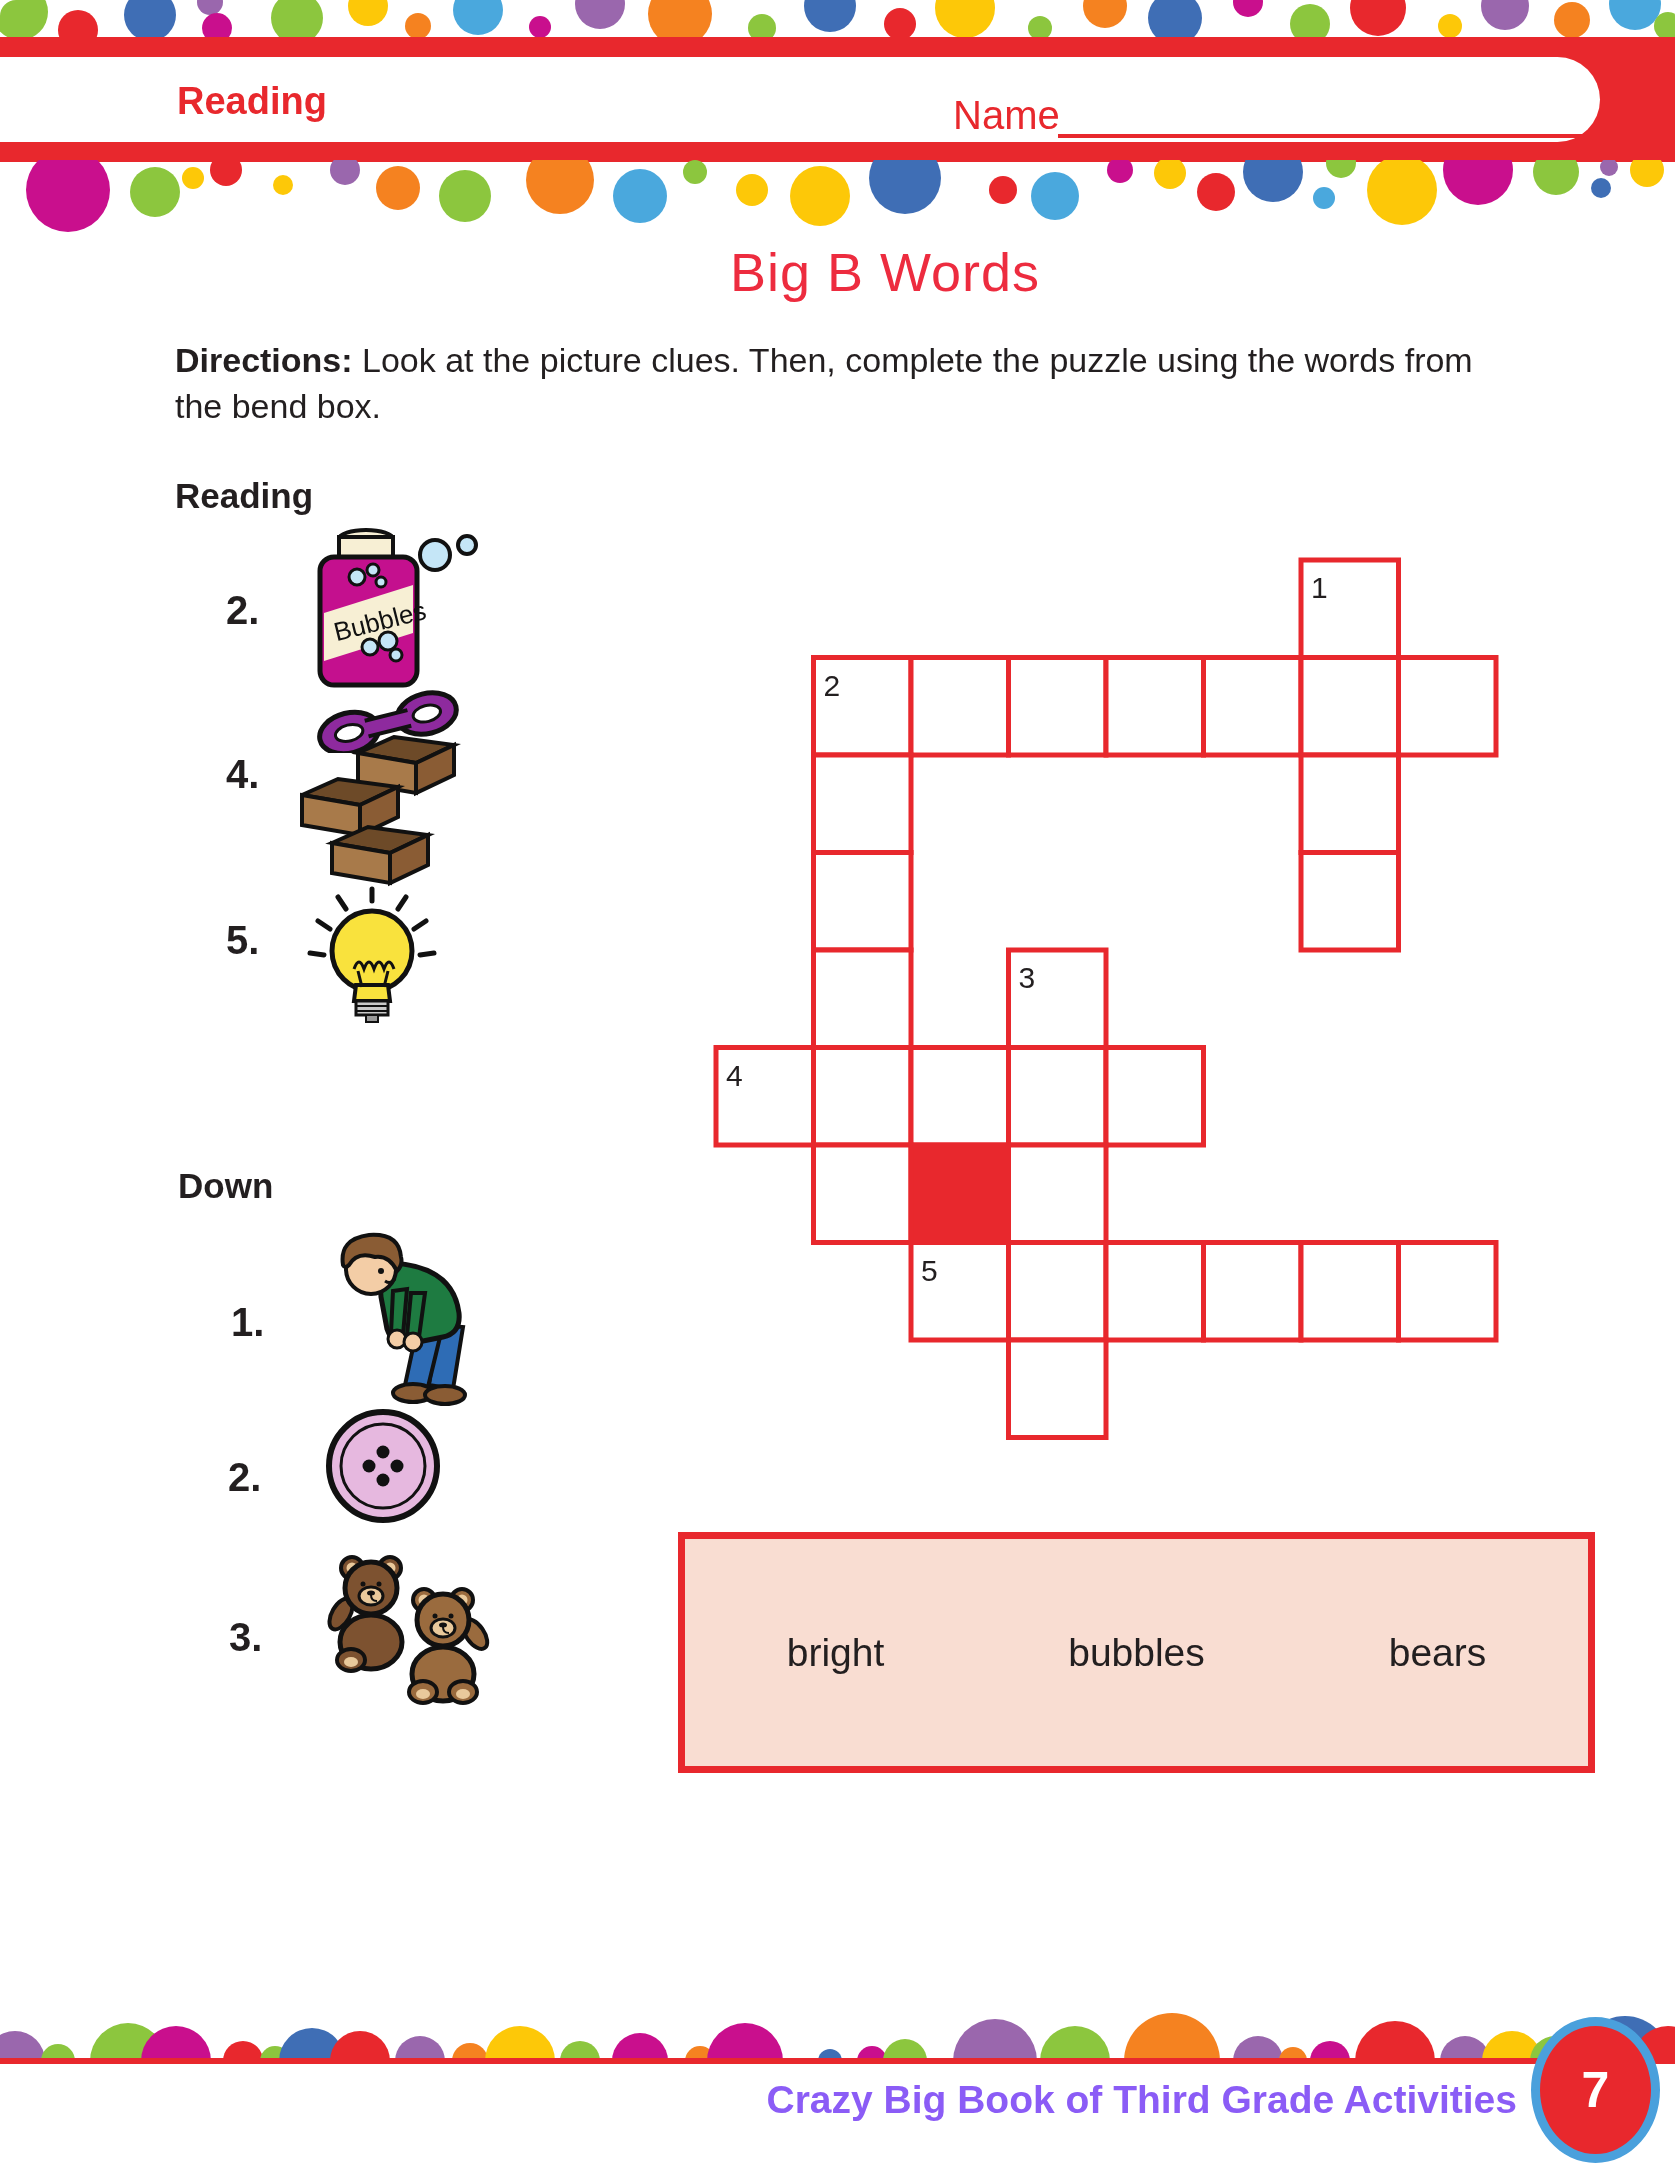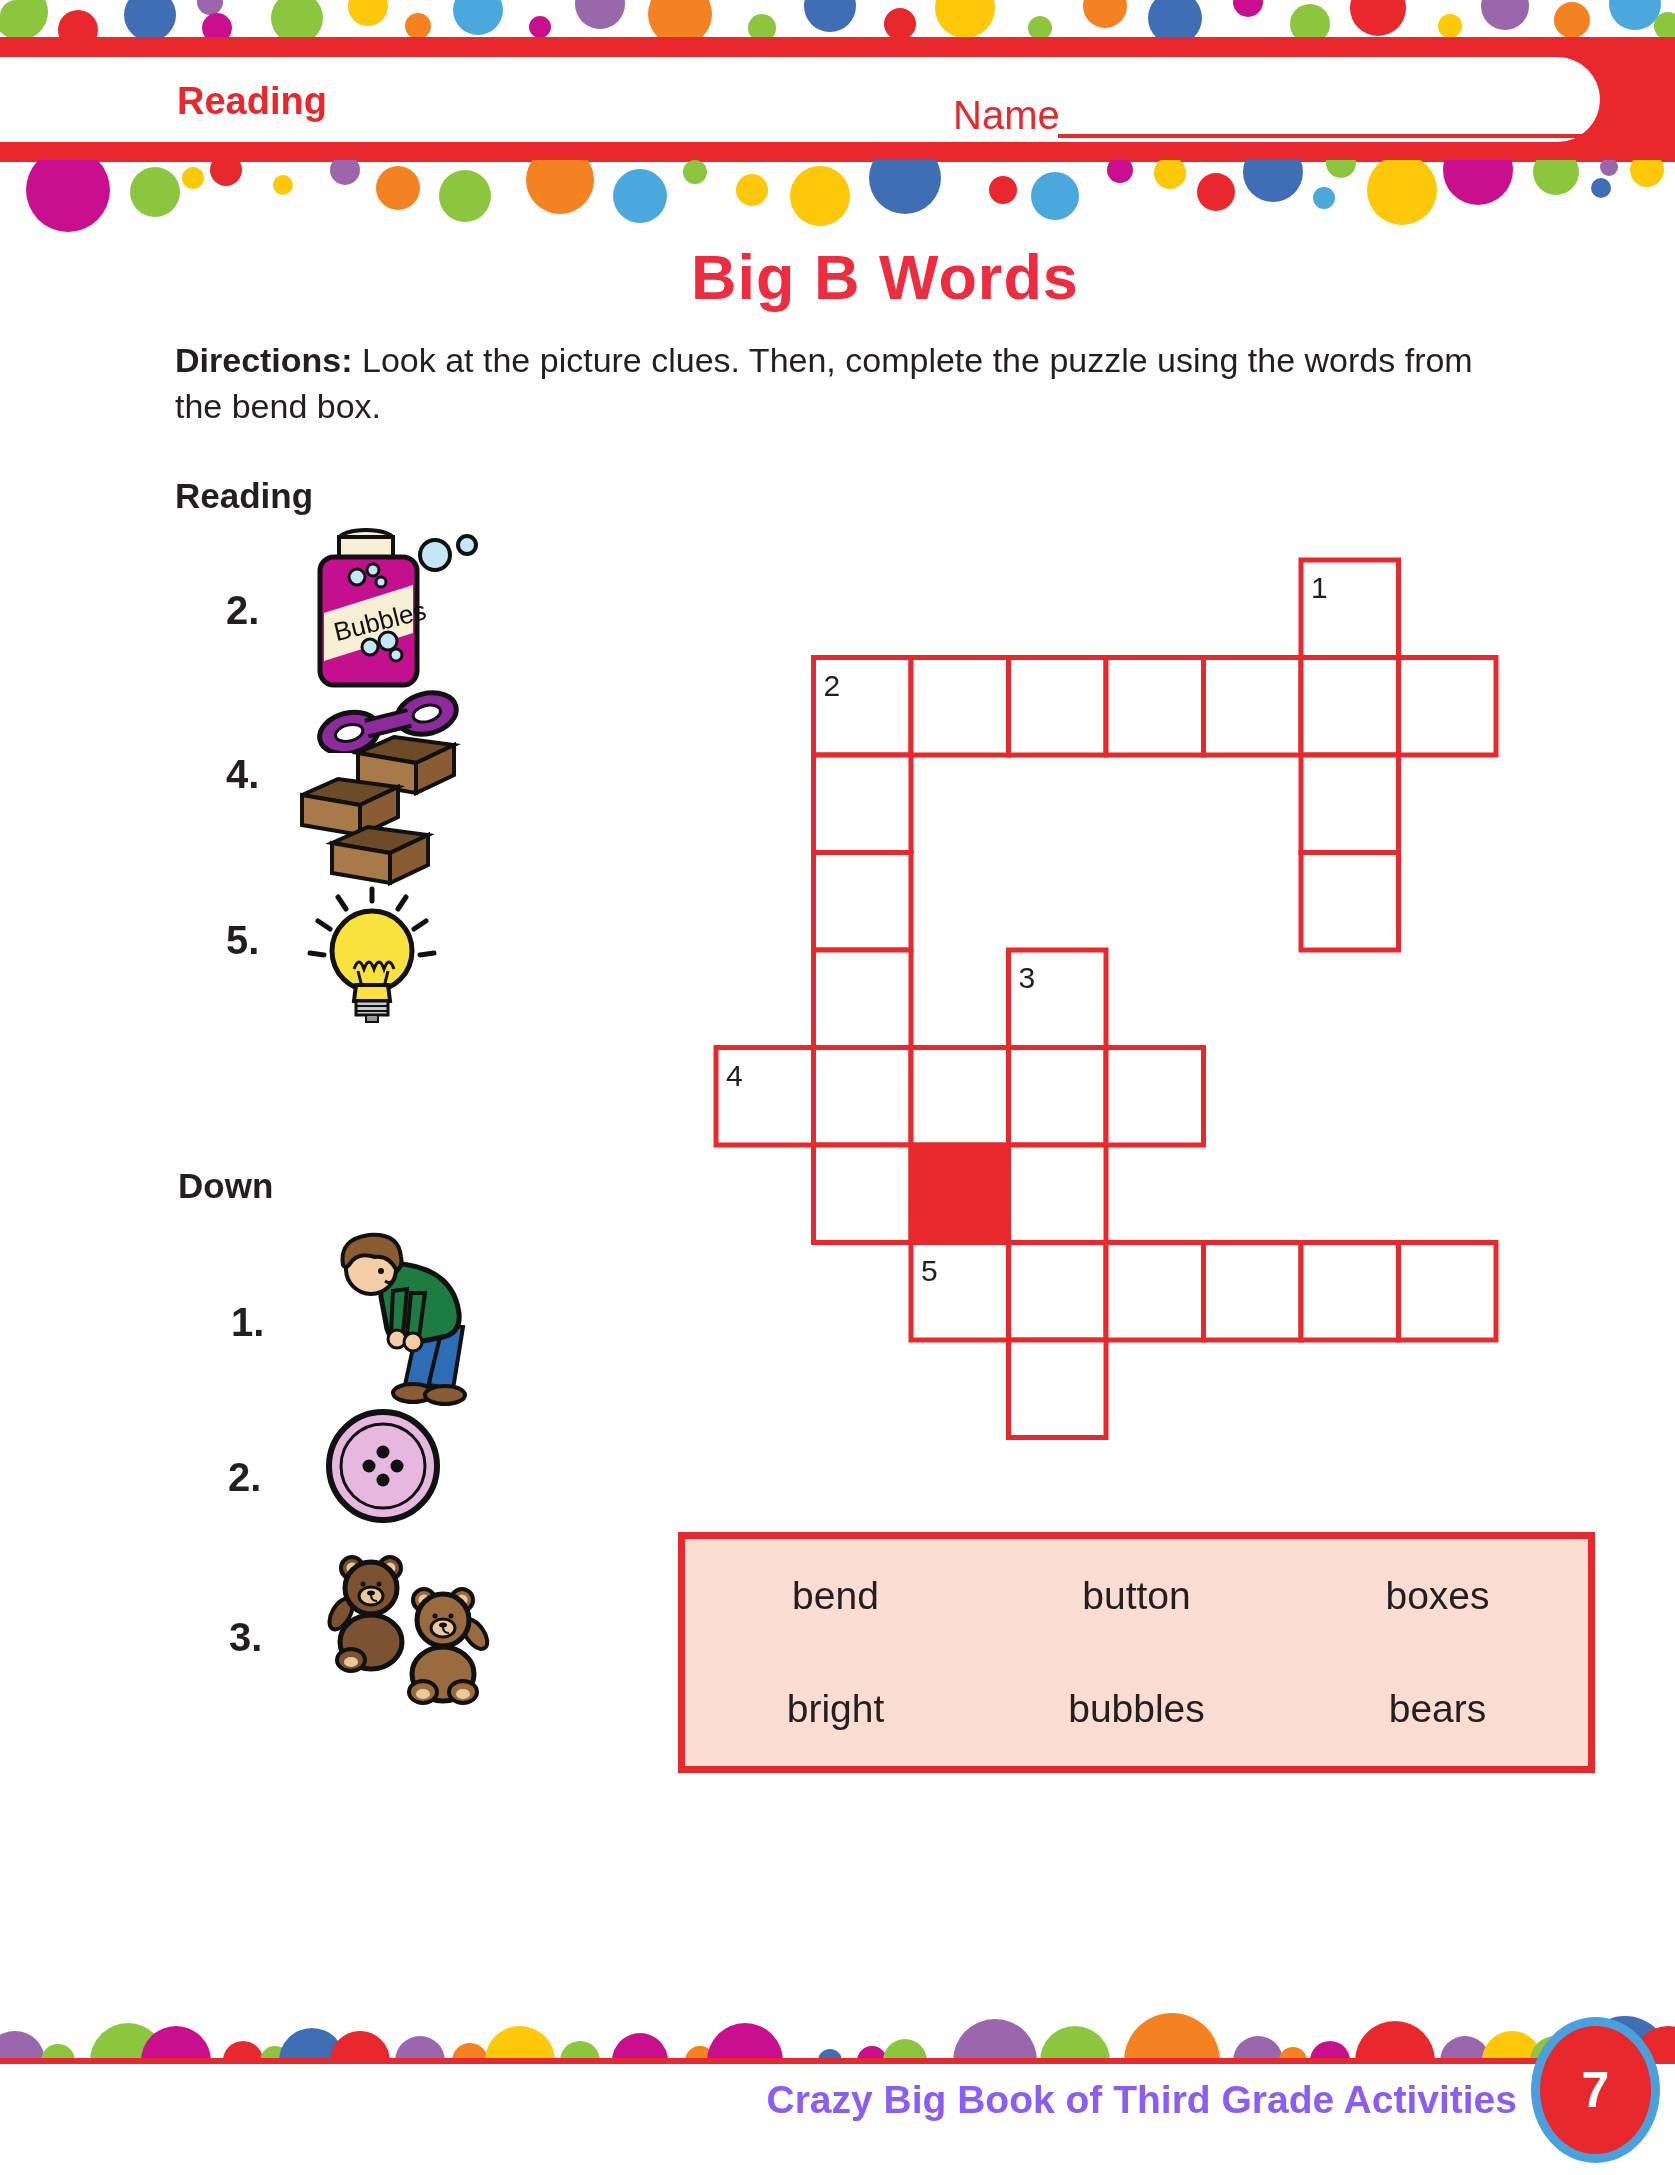--- a/index.html
+++ b/index.html
@@ -5,21 +5,21 @@
   html,body{margin:0;padding:0;}
   .page{position:relative;width:1675px;height:2175px;background:#ffffff;overflow:hidden;
         font-family:"Liberation Sans",sans-serif;color:#231f20;border-radius:16px;}
   .abs{position:absolute;}
   
   #band-red{left:0;top:37px;width:1675px;height:125px;background:#e8282d;}
   #banner-white{left:-60px;top:57px;width:1660px;height:85px;background:#ffffff;border-radius:0 43px 43px 0;}
   #reading{left:177px;top:81px;font-size:38px;font-weight:bold;color:#e8282d;line-height:1.1;}
   #name-label{left:953px;top:93px;font-size:40px;font-weight:normal;color:#e8282d;line-height:1.1;}
   #name-line{left:1058px;top:134px;width:525px;height:4px;background:#e8282d;}
-  #title{left:100px;top:241px;width:1570px;text-align:center;font-size:63px;font-weight:bold;
+  #title{left:100px;top:241px;width:1570px;text-align:center;font-size:54px;font-weight:normal;
          color:#ed2c3f;letter-spacing:1px;}
   #directions{left:175px;top:338px;font-size:34px;line-height:1.34;}
   #directions span{white-space:nowrap;}
   .sec-head{font-size:35px;font-weight:bold;}
   #across-head{left:175px;top:476px;}
   #down-head{left:178px;top:1166px;}
   .clue-num{font-size:40px;font-weight:bold;}
   
   #word-box{left:678px;top:1532px;width:917px;height:241px;background:#f9ddd2;
             border:7px solid #e8282d;box-sizing:border-box;display:flex;flex-direction:column;}
@@ -273,25 +273,20 @@
       <circle cx="0" cy="-8" r="26" fill="#9a6b3e" stroke="#111" stroke-width="5"></circle>
       <ellipse cx="0" cy="0" rx="12" ry="9" fill="#e9c99b" stroke="#111" stroke-width="3"></ellipse>
       <ellipse cx="0" cy="-3" rx="4" ry="2.5" fill="#111"></ellipse>
       <path d="M0,-1 q0,6 6,6" fill="none" stroke="#111" stroke-width="2"></path>
       <circle cx="-8" cy="-12" r="2.5" fill="#111"></circle>
       <circle cx="8" cy="-12" r="2.5" fill="#111"></circle>
     </g>
   </svg>
 
   <div id="word-box" class="abs">
-    <div class="wb-row">
-      <div class="wb-cell">bend</div>
-      <div class="wb-cell">button</div>
-      <div class="wb-cell">boxes</div>
-    </div>
     <div class="wb-row">
       <div class="wb-cell">bright</div>
       <div class="wb-cell">bubbles</div>
       <div class="wb-cell">bears</div>
     </div>
   </div>
 
   <svg id="bottom-band" class="abs" style="left:0;top:2000px;" width="1675" height="175">
       <circle cx="15" cy="61" r="30" fill="#9a67ad"></circle>
       <circle cx="58" cy="61" r="17" fill="#8cc63e"></circle>

